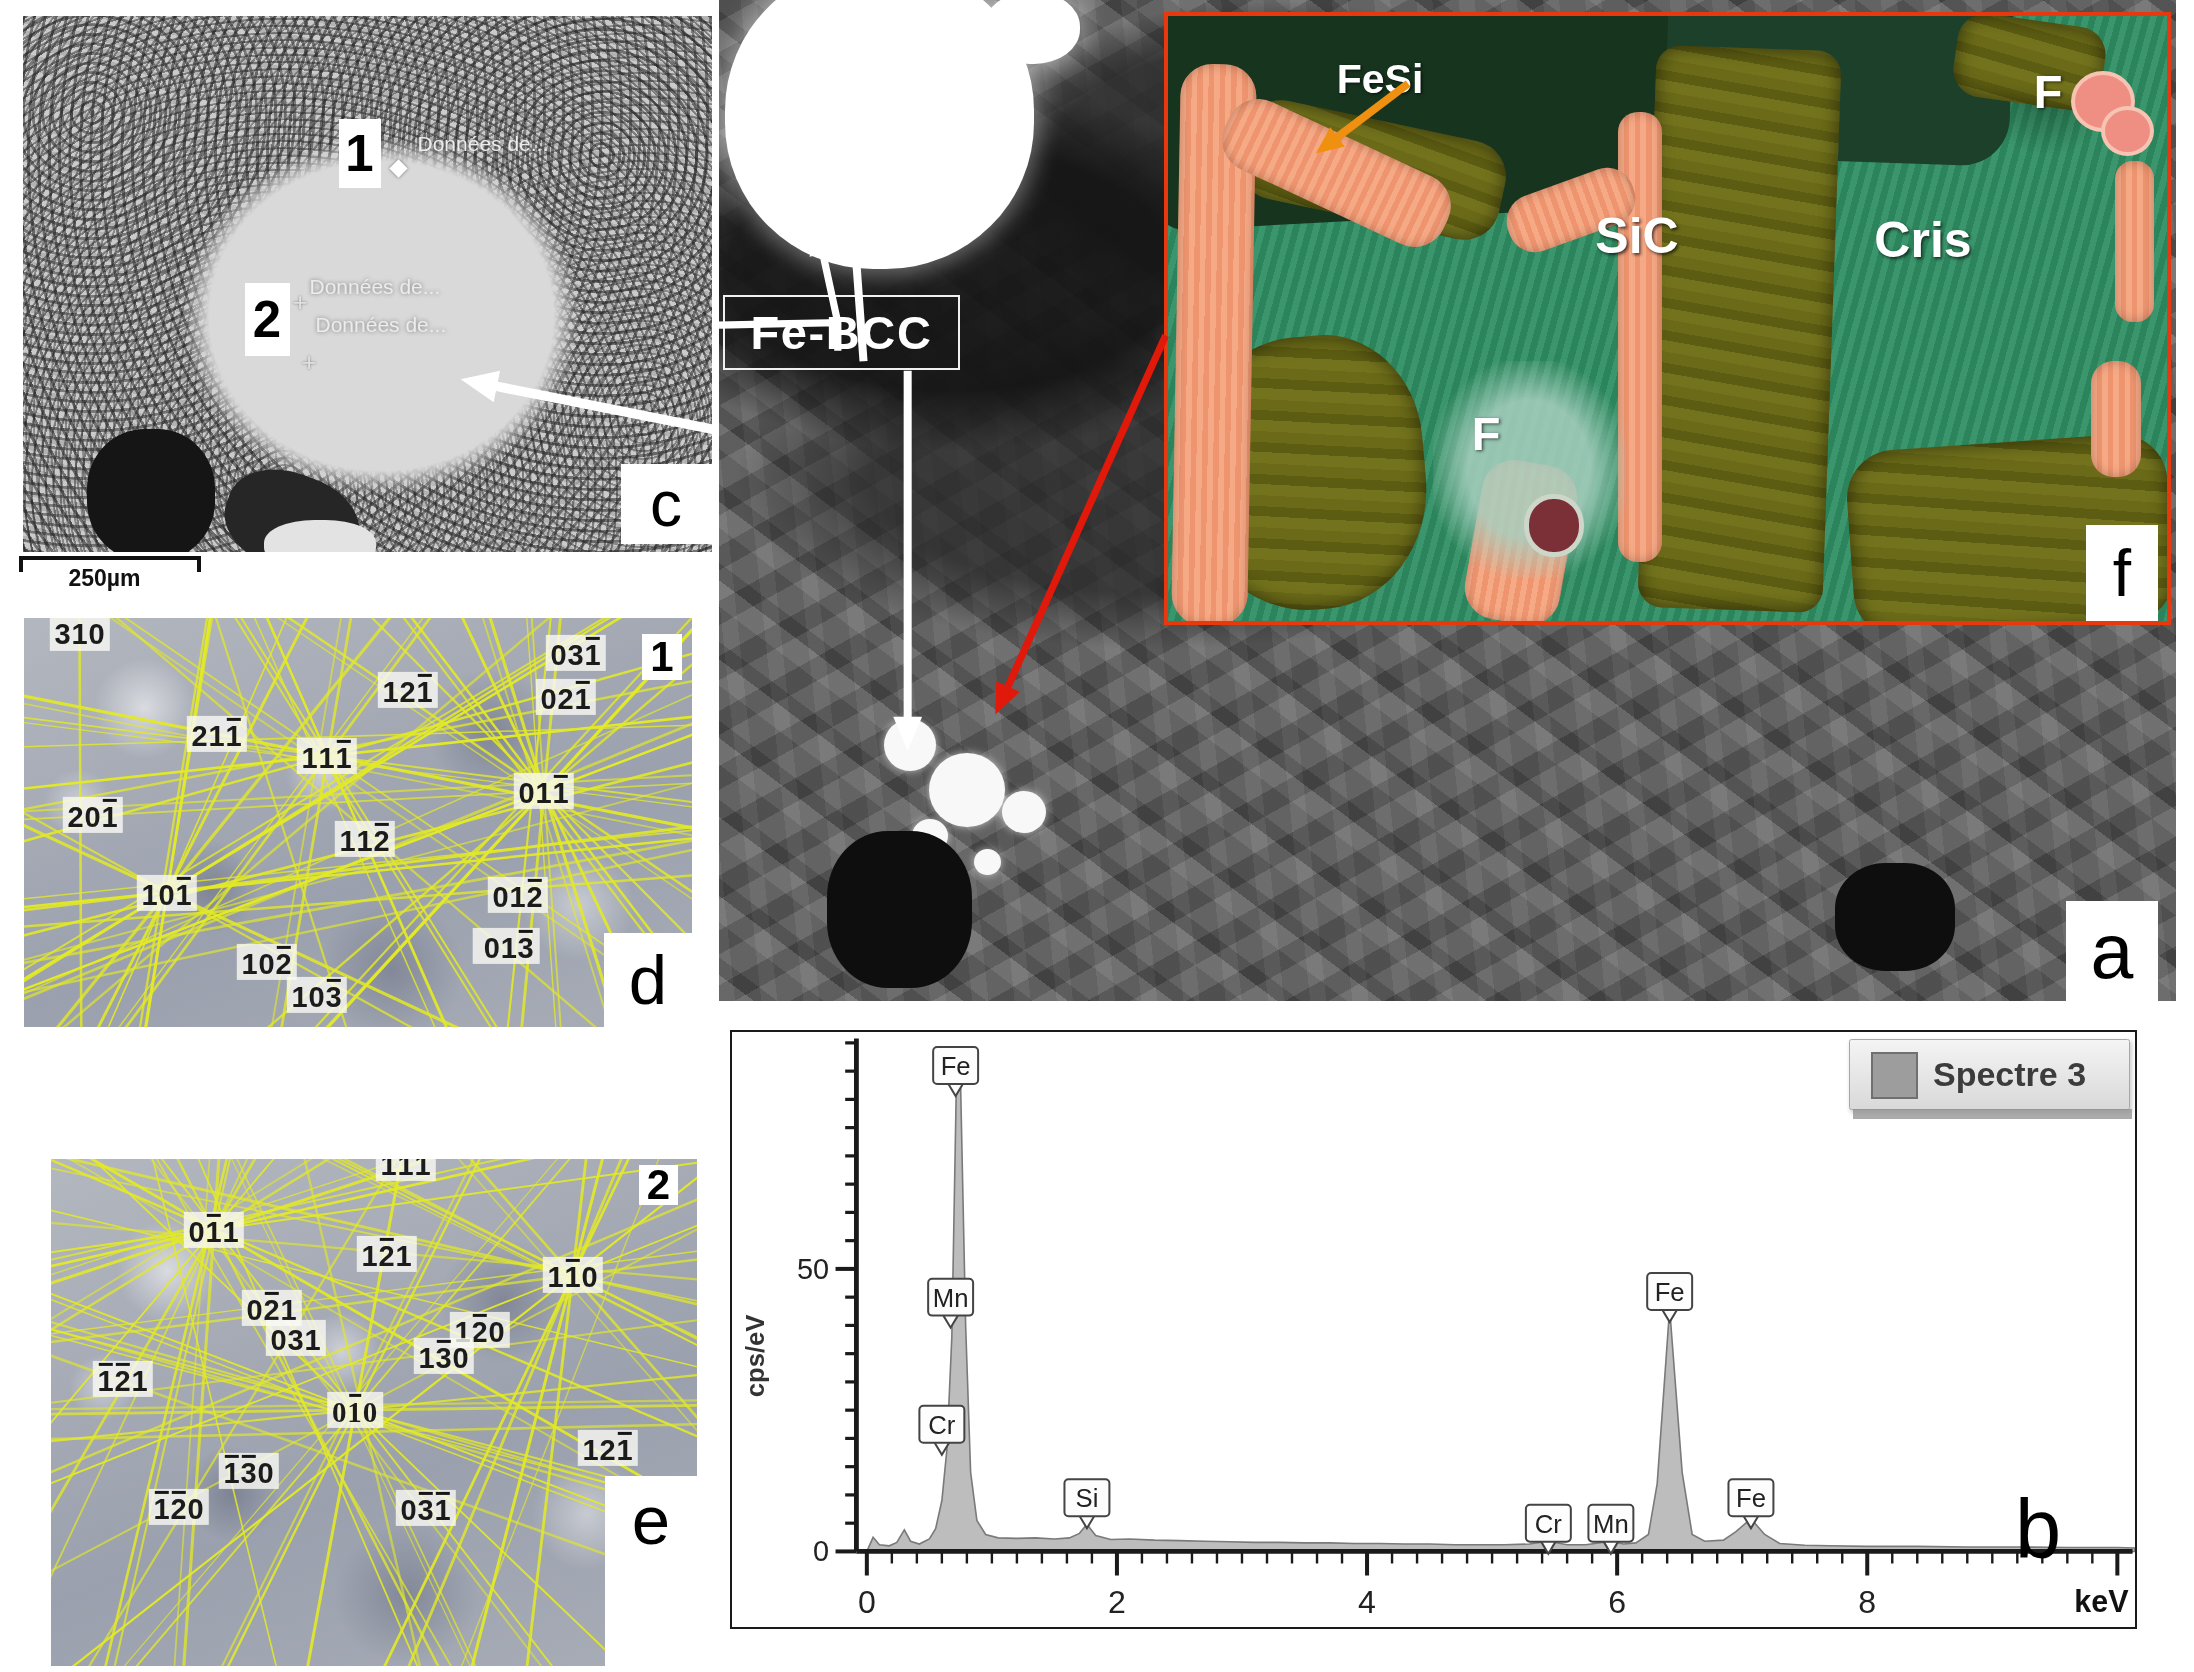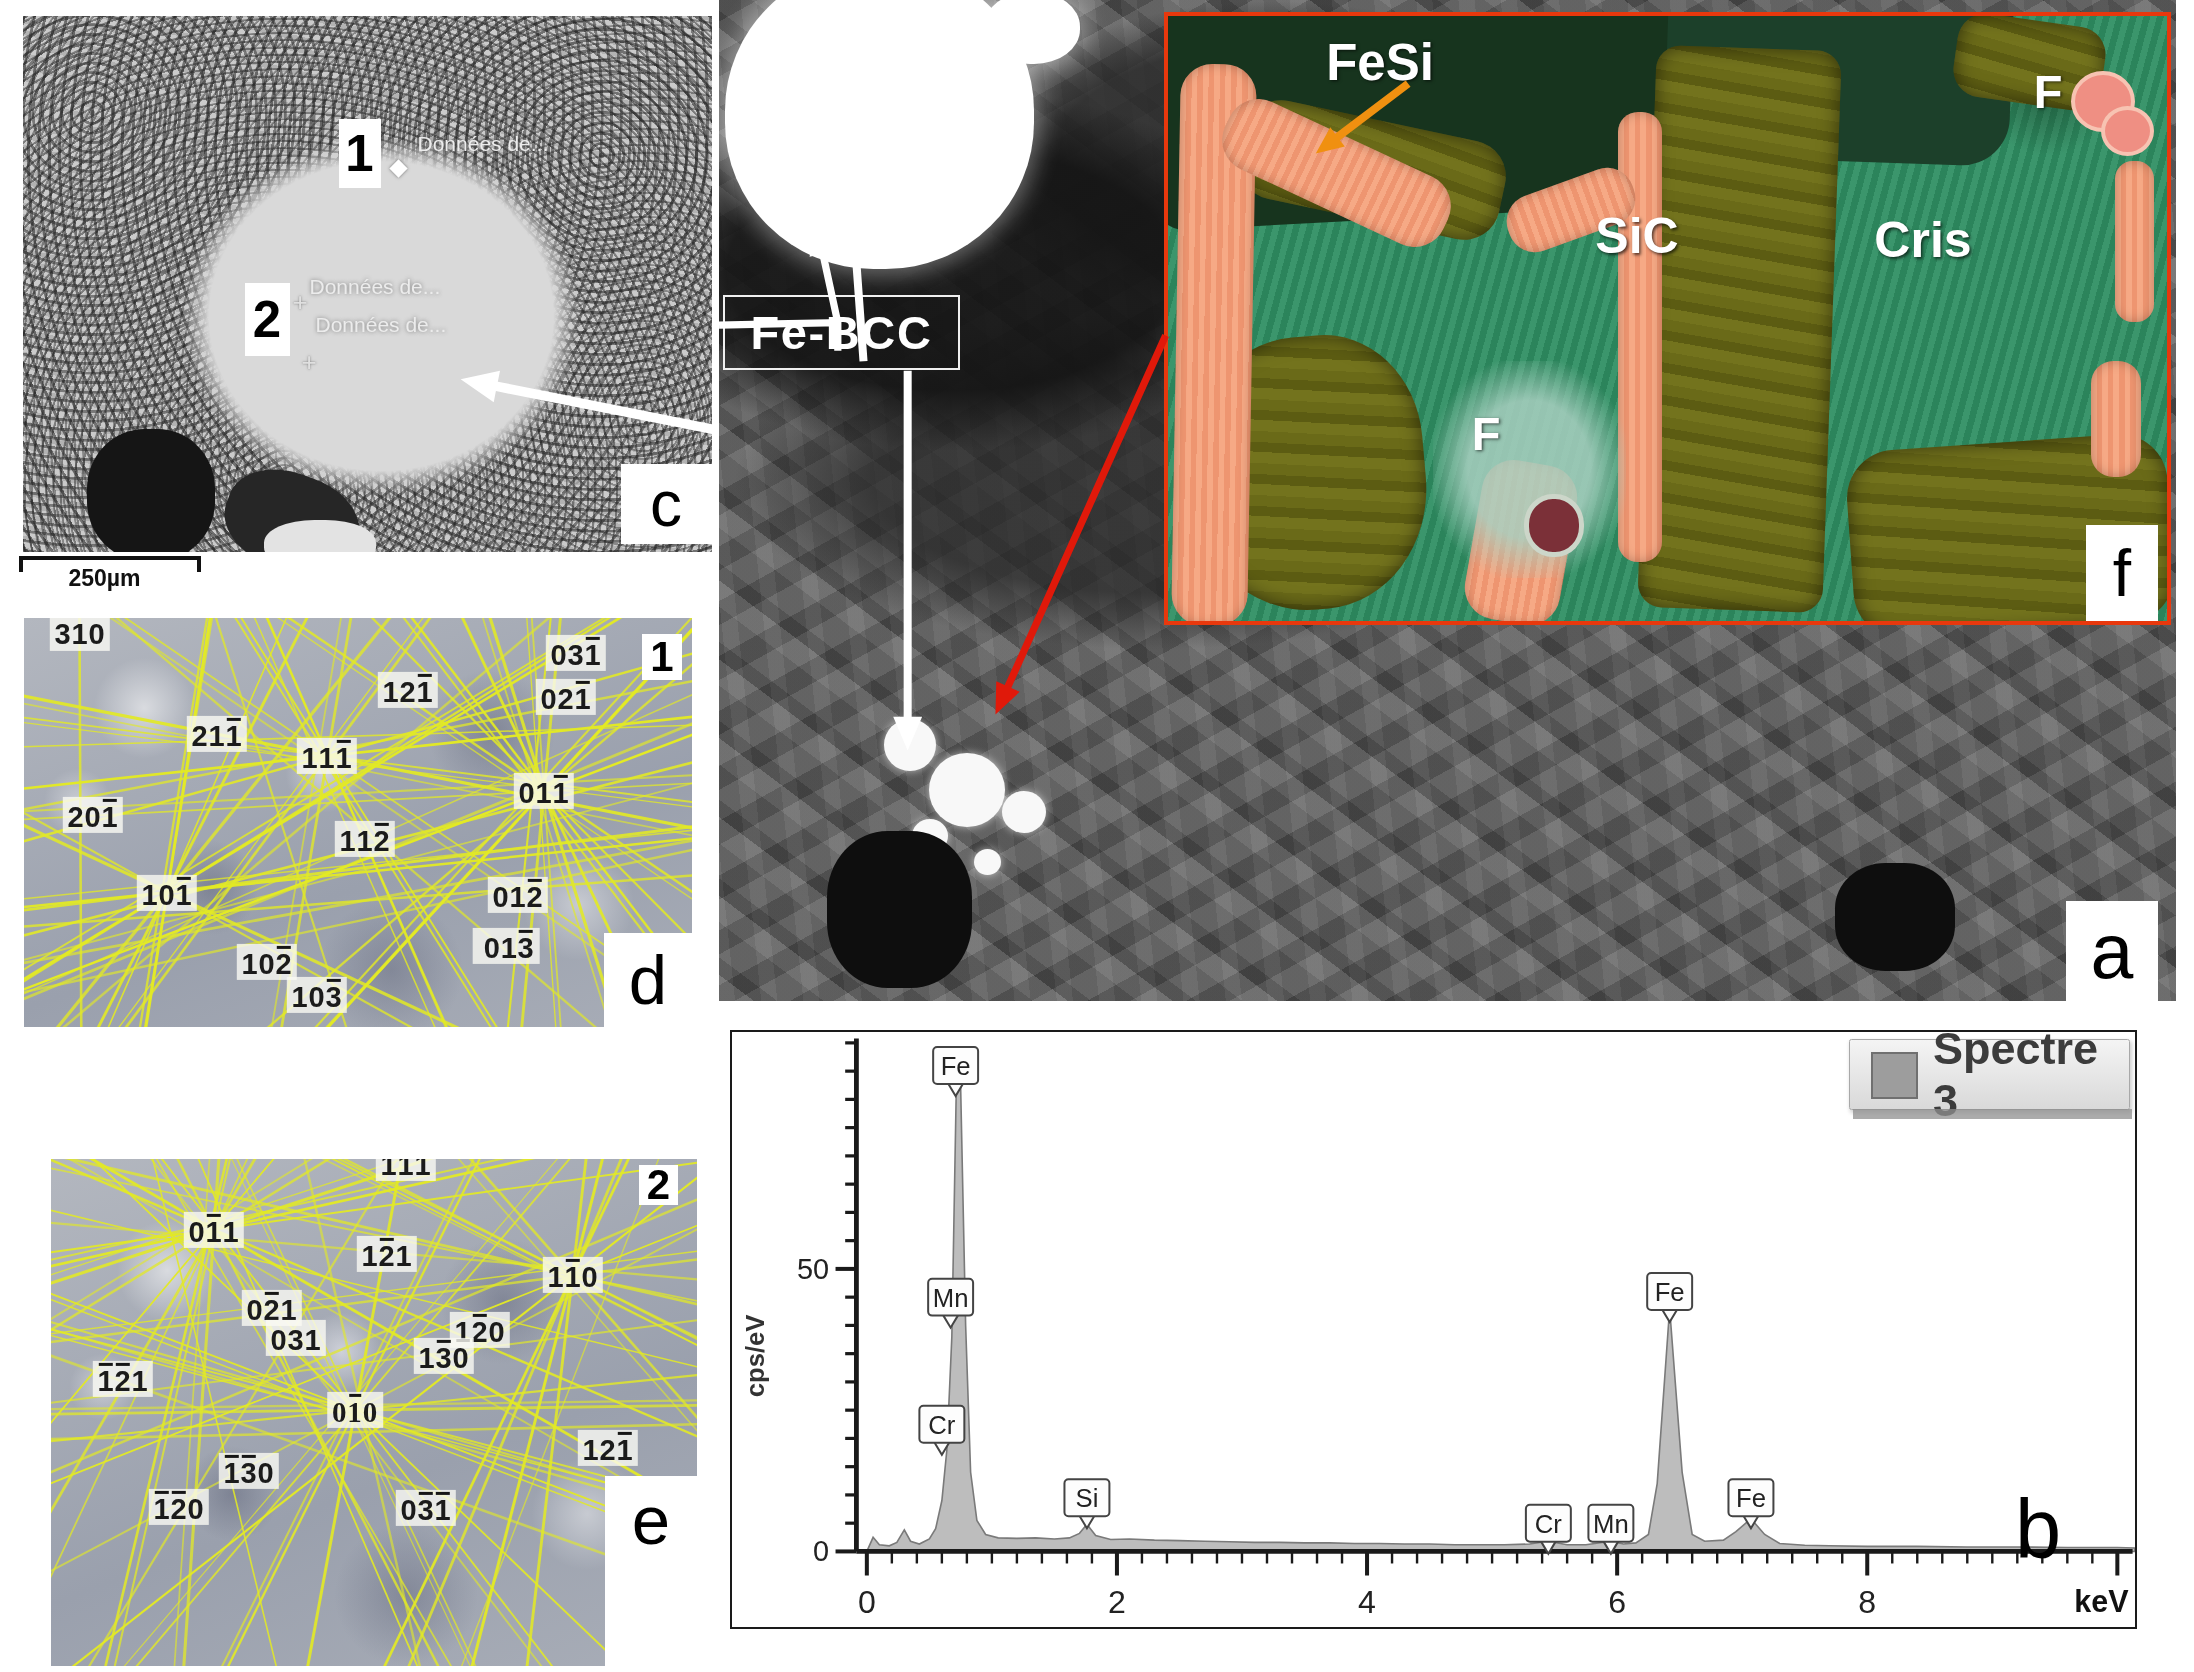--- a/index.html
+++ b/index.html
@@ -93,21 +93,21 @@
     text-shadow:1.6px 1.6px 3.2px rgba(0,0,0,.65);white-space:nowrap;}
 
   
   #panel-b{left:730px;top:1030px;width:1403px;height:595px;border:2.4px solid #1a1a1a;background:#ffffff;}
   #legend{position:absolute;left:1117px;top:7.2px;width:279px;height:69px;
     background:linear-gradient(180deg,#f4f4f4,#d9d9d9);border:0.8px solid #a8a8a8;border-radius:2.4px;
     box-shadow:1.6px 2.4px 4px rgba(0,0,0,.2);}
   #legend::after{content:'';position:absolute;left:3.2px;right:-3.2px;bottom:-9.6px;height:9.6px;background:#8f8f8f;opacity:.75;}
   #legend-swatch{position:absolute;left:21px;top:12px;width:43px;height:43px;background:#9d9d9d;border:2.4px solid #707070;}
   #legend-text{position:absolute;left:83px;top:0;height:69px;display:flex;align-items:center;
-    font-size:45px;font-weight:700;color:#3c3c3c;}
+    font-size:34px;font-weight:700;color:#3c3c3c;}
   #b-tag{position:absolute;left:1283px;top:450px;font-size:83px;color:#000;}
 
   svg{position:absolute;left:0;top:0;}
   #overlay-svg{left:0;top:0;z-index:30;pointer-events:none;}
 </style>
 </head>
 <body>
 
 <div class="canvas">
 
@@ -174,21 +174,21 @@
     <div class="salmon" style="left:48px;top:120px;width:241px;height:74px;transform:rotate(25deg);border-radius:32px;"></div>
     <div class="salmon" style="left:450px;top:96px;width:44px;height:450px;border-radius:20px;"></div>
     <div class="salmon" style="left:305px;top:446px;width:96px;height:161px;transform:rotate(10deg);border-radius:32px;"></div>
     <div class="salmon" style="left:947px;top:145px;width:39px;height:161px;border-radius:17.7px;"></div>
     <div class="salmon" style="left:923px;top:345px;width:50px;height:116px;border-radius:22.5px;"></div>
     <div class="salmon" style="left:337px;top:165px;width:132px;height:58px;transform:rotate(-20deg);border-radius:27px;"></div>
     <div class="f-lightteal"></div>
     <div class="pink-circle" style="left:903px;top:55px;width:56px;height:53px;"></div>
     <div class="pink-circle" style="left:933px;top:90px;width:45px;height:42px;"></div>
     <div class="maroon-spot"></div>
-    <div class="f-label" style="left:212px;top:46px;font-size:51px;">FeSi</div>
+    <div class="f-label" style="left:212px;top:63px;font-size:41px;">FeSi</div>
     <div class="f-label" style="left:469px;top:220px;font-size:50px;">SiC</div>
     <div class="f-label" style="left:755px;top:224px;font-size:50px;">Cris</div>
     <div class="f-label" style="left:318px;top:417px;font-size:47px;">F</div>
     <div class="f-label" style="left:880px;top:75px;font-size:47px;">F</div>
     <div class="tag" style="left:918px;top:509px;width:72px;height:96px;font-size:66px;">
         <span>f</span>
       </div>
     <svg id="f-svg" width="999" height="605" viewBox="0 0 1244 753">
         <polygon points="296.0,80.0 208.1,146.5 202.1,138.5 184.0,171.0 220.2,162.4 214.1,154.5 302.0,88.0" fill="#f09010"></polygon>
       </svg>

